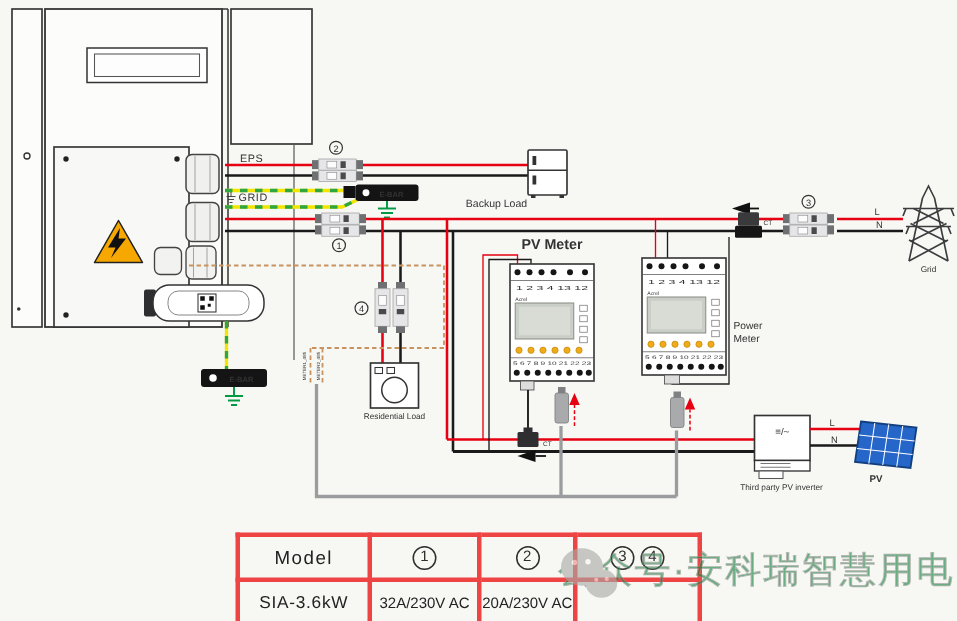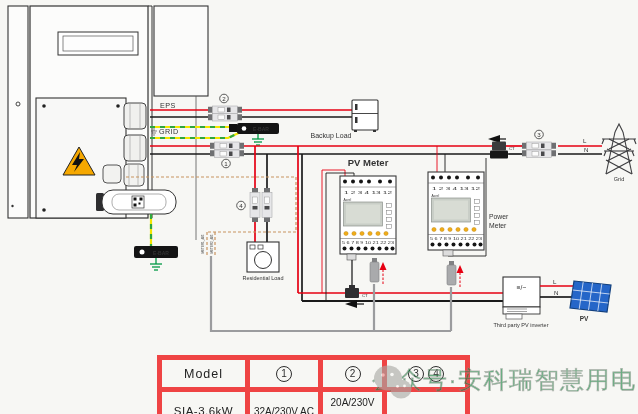--- a/index.html
+++ b/index.html
@@ -2,21 +2,21 @@
 <html><head>
 <meta charset="utf-8">
 <style>
   html,body{margin:0;padding:0;background:#ffffff;}
   .stage{position:relative;width:638px;height:414px;background:#f7f7f4;overflow:hidden;
          font-family:"Liberation Sans",sans-serif;}
   .stage svg{position:absolute;left:0;top:0;}
   svg text{font-family:"Liberation Sans",sans-serif;fill:#333;}
   
   .spec-table{position:absolute;left:157px;top:355px;border-collapse:collapse;z-index:4;}
-  .spec-table td{border:5px solid #ef4444;text-align:center;vertical-align:middle;
+  .spec-table td{border:3px solid #ef4444;text-align:center;vertical-align:middle;
                  color:#333;background:transparent;padding:0;}
   .spec-table .hrow td{height:27px;font-size:12px;}
   .spec-table .drow td{height:26px;}
   .spec-table .crow td{height:30px;}
   .model-h{font-size:12.5px;letter-spacing:1px;color:#222;}
   .model-v{font-size:11.5px;letter-spacing:.5px;color:#222;text-align:center;}
   .val{font-size:10px;color:#222;}
   .circ{display:inline-block;width:14px;height:14px;border:1.2px solid #2e2e2e;border-radius:50%;
         line-height:14px;font-size:10px;text-align:center;color:#2e2e2e;vertical-align:middle;}
   .circ+.circ{margin-left:4px;}

